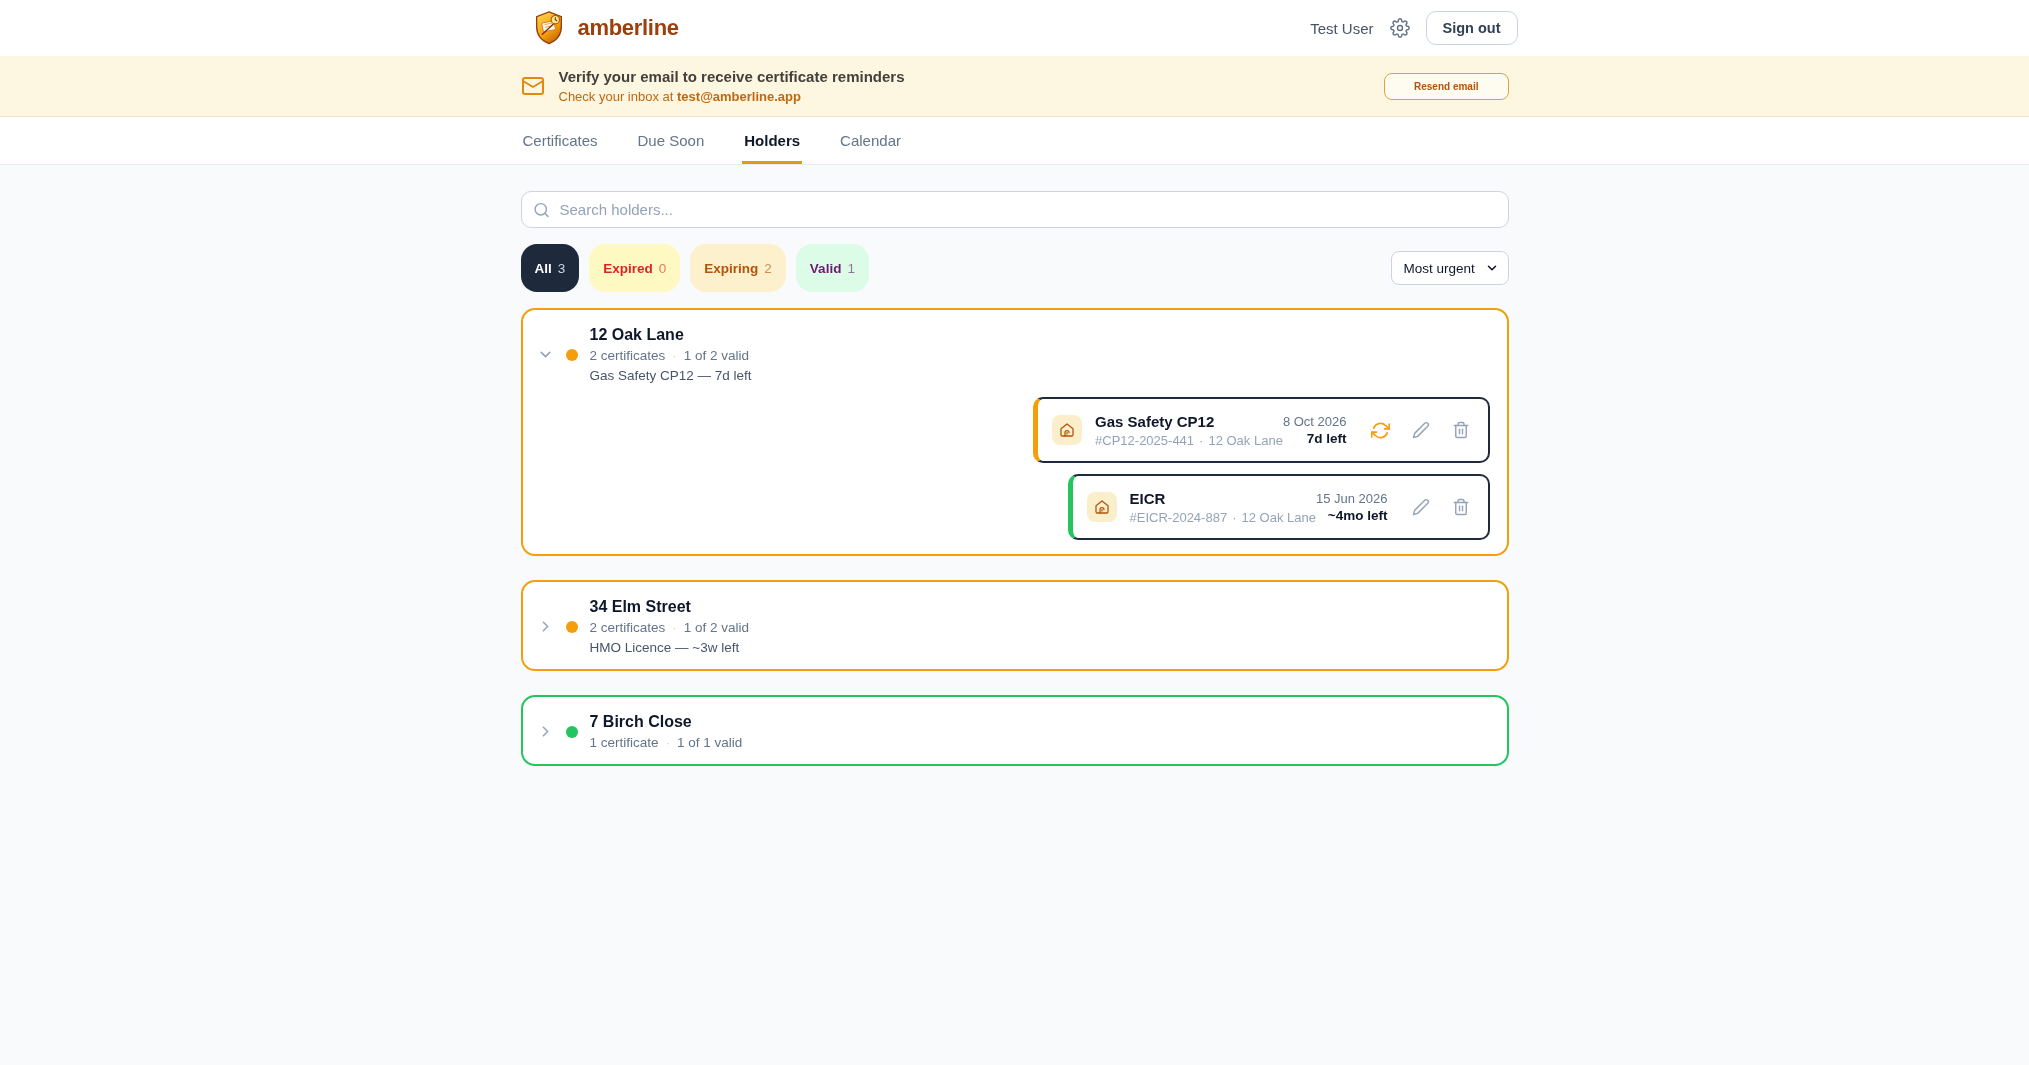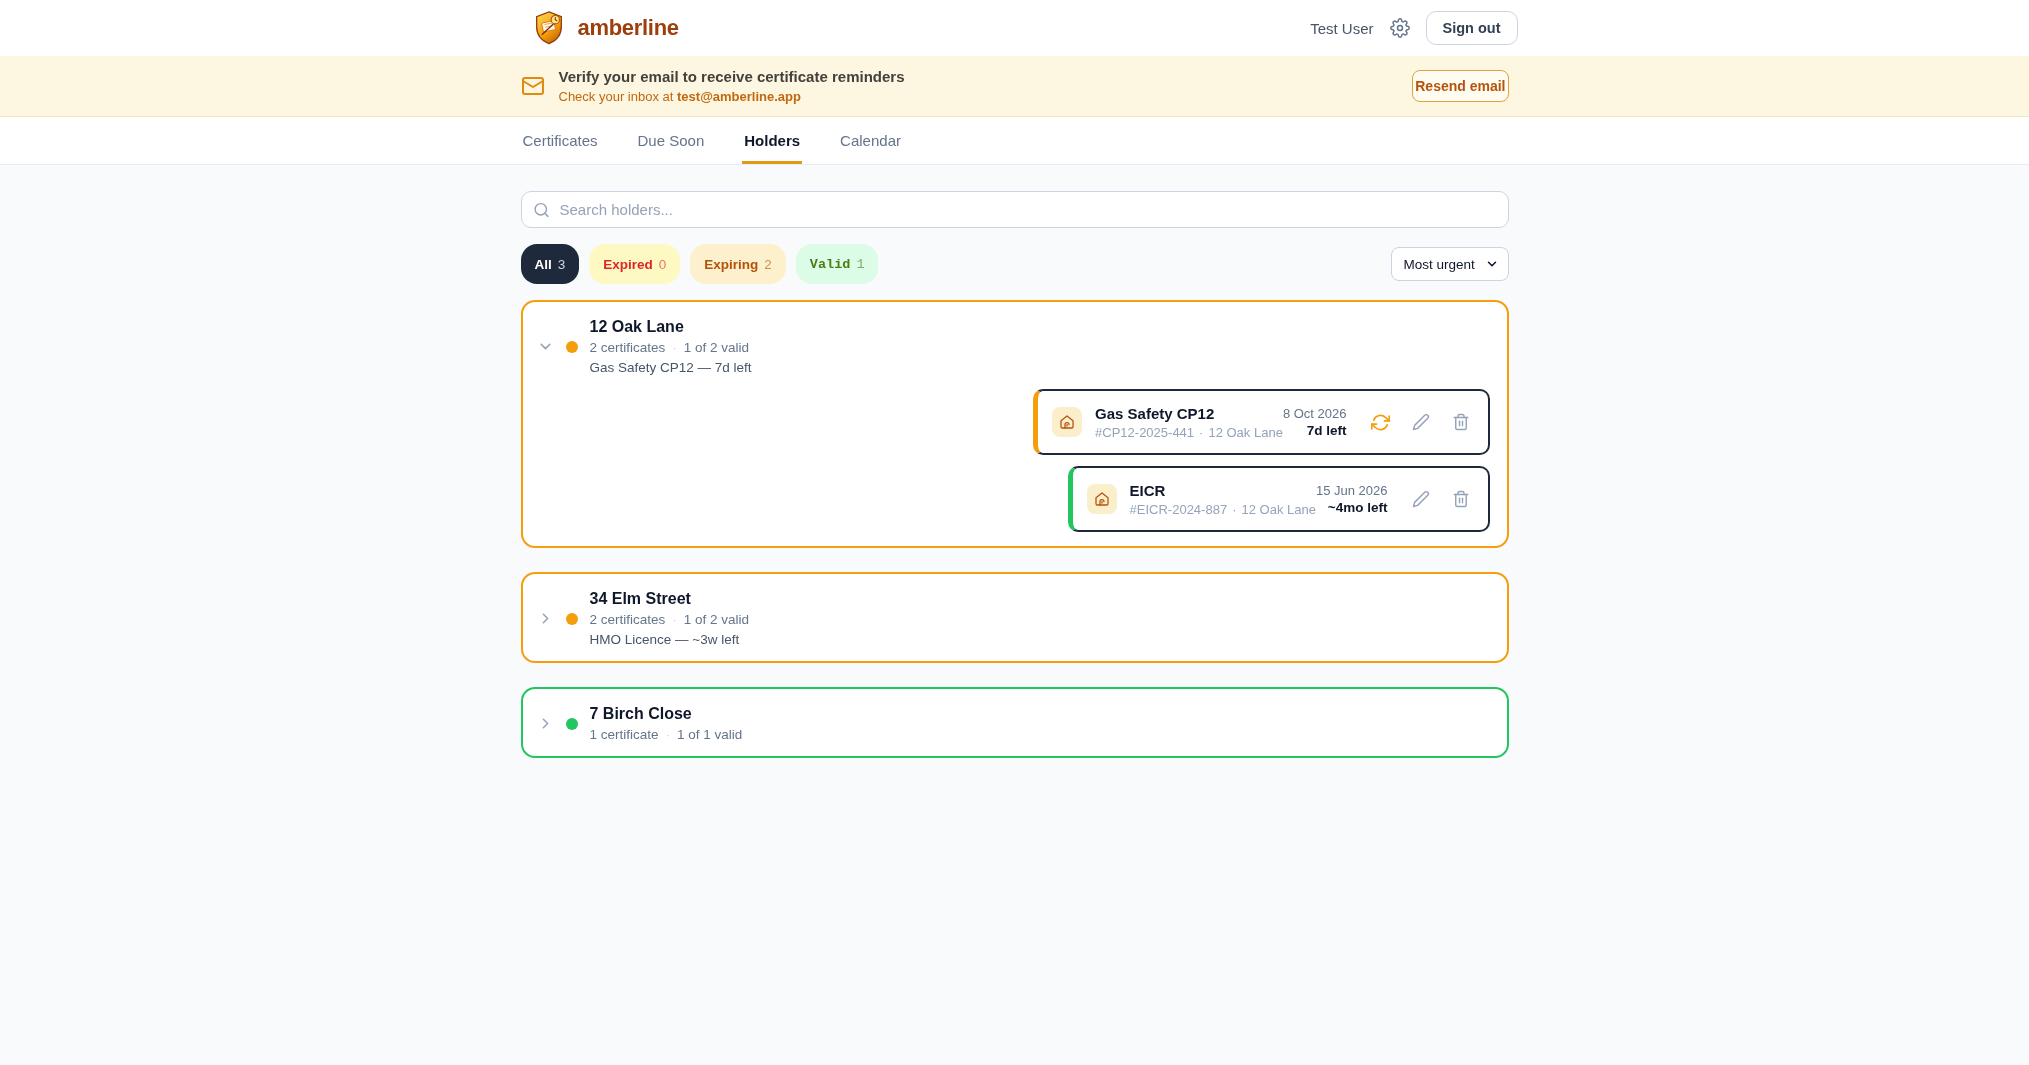--- a/index.html
+++ b/index.html
@@ -18,43 +18,43 @@
   .signout-btn { background:#fff; border:1px solid #cbd5e1; border-radius:10px; padding:8px 16px; font-size:14.5px; font-weight:600; color:#334155; cursor:pointer; font-family:inherit; }
 
   
   .banner { background:#fdf6e0; border-bottom:1px solid #f0e5c3; height:61px; }
   .banner .container { height:100%; display:flex; align-items:center; justify-content:space-between; }
   .banner-left { display:flex; align-items:center; gap:14px; }
   .mail-icon { color:#e08a0e; display:flex; }
   .banner-title { font-size:15px; font-weight:700; color:#44403c; line-height:1.25; }
   .banner-sub { font-size:13px; color:#c2680f; margin-top:2px; }
   .banner-sub b { font-weight:700; }
-  .resend-btn { background:rgba(255,255,255,0.55); border:1px solid #e0a33c; border-radius:8px; padding:7px 2px; font-size:14px; font-weight:600; color:#b45309; cursor:pointer; font-family:inherit; }
+  .resend-btn { background:rgba(255,255,255,0.55); border:1px solid #e0a33c; border-radius:8px; padding:7px 29px; font-size:10px; font-weight:600; color:#b45309; cursor:pointer; font-family:inherit; }
 
   
   .tabbar { background:#ffffff; border-bottom:1px solid #e8edf3; }
   .tabbar .container { display:flex; gap:36px; }
   .tab { font-size:15px; color:#64748b; padding:15px 2px 12px; border-bottom:3px solid transparent; cursor:pointer; }
   .tab.active { color:#0f172a; font-weight:700; border-bottom-color:#e09a13; }
 
   
   .main { padding-top:26px; }
   .search-wrap { position:relative; }
   .search-icon { position:absolute; left:12px; top:50%; transform:translateY(-50%); color:#94a3b8; display:flex; }
   .search-input { width:100%; height:37px; border:1px solid #cbd5e1; border-radius:10px; background:#fff; padding:0 14px 0 38px; font-size:15px; color:#0f172a; font-family:inherit; outline:none; }
   .search-input::placeholder { color:#94a3b8; }
 
   .filter-row { display:flex; align-items:center; margin-top:16px; gap:10px; }
-  .chip { height:40px; display:inline-flex; align-items:center; gap:6px; border-radius:16px; padding:0 14px; font-size:13.5px; font-weight:600; border:none; cursor:pointer; font-family:inherit; }
+  .chip { height:48px; display:inline-flex; align-items:center; gap:6px; border-radius:16px; padding:0 14px; font-size:13.5px; font-weight:600; border:none; cursor:pointer; font-family:inherit; }
   .chip .count { font-weight:500; opacity:0.62; }
   .chip-all { background:#1e293b; color:#ffffff; }
   .chip-all .count { color:#cbd5e1; opacity:1; }
   .chip-expired { background:#fef9c3; color:#dc2626; }
   .chip-expiring { background:#fdf0cd; color:#b45309; }
-  .chip-valid { background:#dcfce7; color:#4d7c0f;font-family:Liberation Mono, monospace; }
+  .chip-valid { background:#dcfce7; color:#701a75; }
   .sort-wrap { margin-left:auto; position:relative; }
   .sort-select { appearance:none; -webkit-appearance:none; background:#fff; border:1px solid #cbd5e1; border-radius:8px; height:34px; padding:0 32px 0 12px; font-size:13.5px; font-weight:500; color:#0f172a; cursor:pointer; font-family:inherit; }
   .sort-chevron { position:absolute; right:10px; top:50%; transform:translateY(-50%); pointer-events:none; color:#0f172a; display:flex; }
 
   
   .cards { margin-top:16px; display:flex; flex-direction:column; gap:24px; padding-bottom:40px; }
   .holder-card { background:#fff; border-radius:14px; border:2px solid; }
   .holder-card.expiring { border-color:#f59e0b; }
   .holder-card.valid { border-color:#22c55e; }
   .holder-head { display:flex; align-items:center; gap:12px; padding:16px 20px 14px 14px; cursor:pointer; }

